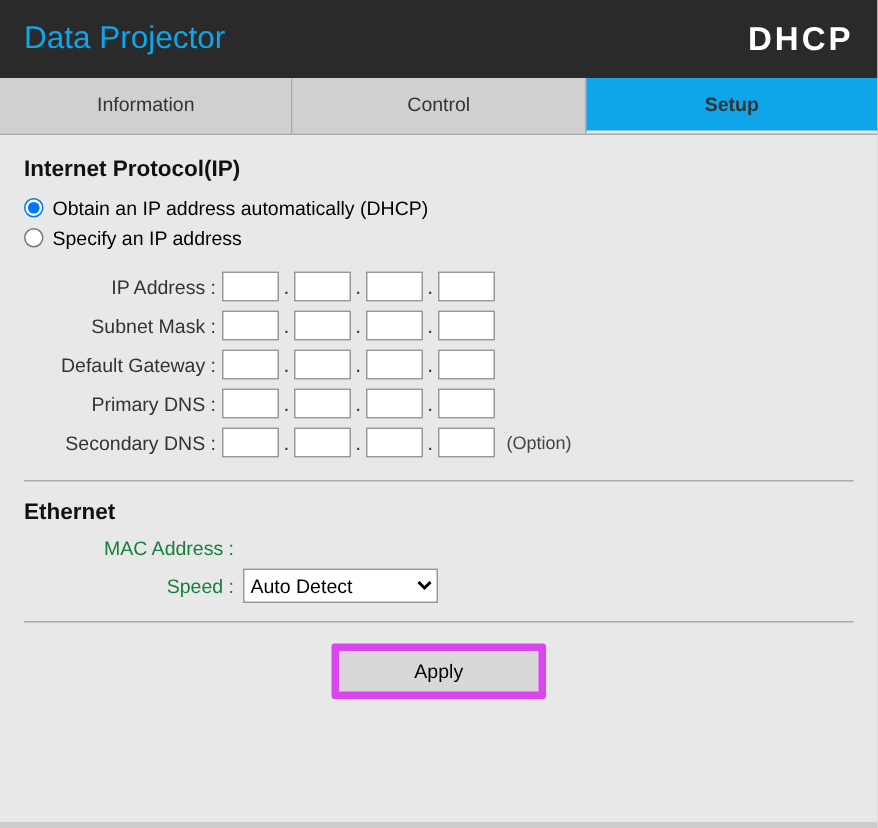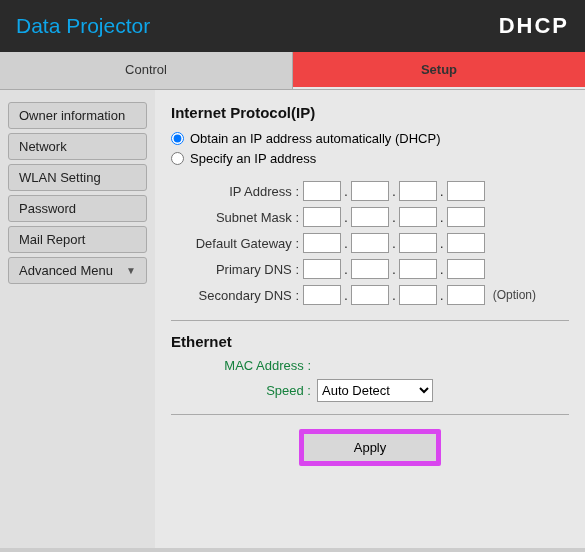--- a/index.html
+++ b/index.html
@@ -45,21 +45,21 @@
       text-align: center;
       padding: 10px 0;
       cursor: pointer;
       font-size: 13px;
       border-right: 1px solid #aaa;
       background: #d0d0d0;
       color: #333;
     }
     .tab:last-child { border-right: none; }
     .tab.active {
-      background: #ef4444;
+      background: #0ea5e9;
       font-weight: bold;
       border-bottom: 2px solid #e8e8e8;
     }
 
     
     .main {
       display: flex;
       background: #e8e8e8;
       height: calc(552px - 52px - 42px);
     }
@@ -199,21 +199,21 @@
     }
     .eth-value {
       font-size: 13px;
       color: #333;
     }
     .speed-select {
       padding: 2px 0;
       font-size: 13px;
       border: 1px solid #999;
       background: white;
-      width: 116px;
+      width: 130px;
       cursor: pointer;
     }
 
     
     .apply-section {
       display: flex;
       justify-content: center;
       margin-top: 14px;
     }
     .apply-btn {
@@ -227,37 +227,27 @@
   </style>
 </head>
 <body>
 
 <div class="header">
   <span class="header-title">Data Projector</span>
   <span class="header-brand">DHCP</span>
 </div>
 
 <div class="tabs">
+  <div class="tab">Information</div>
   <div class="tab">Control</div>
   <div class="tab active">Setup</div>
 </div>
 
 <div class="main">
 
-  <div class="sidebar">
-    <button class="sidebar-btn">Owner information</button>
-    <button class="sidebar-btn">Network</button>
-    <button class="sidebar-btn">WLAN Setting</button>
-    <button class="sidebar-btn">Password</button>
-    <button class="sidebar-btn">Mail Report</button>
-    <button class="sidebar-btn sidebar-btn-dropdown">
-      <span>Advanced Menu</span>
-      <span class="arrow">▼</span>
-    </button>
-  </div>
 
   <div class="content">
 
     <div class="section-title">Internet Protocol(IP)</div>
 
     <div class="radio-group">
       <label class="radio-option">
         <input type="radio" name="ip-mode" checked="" style="">
         <span>Obtain an IP address automatically (DHCP)</span>
       </label>

